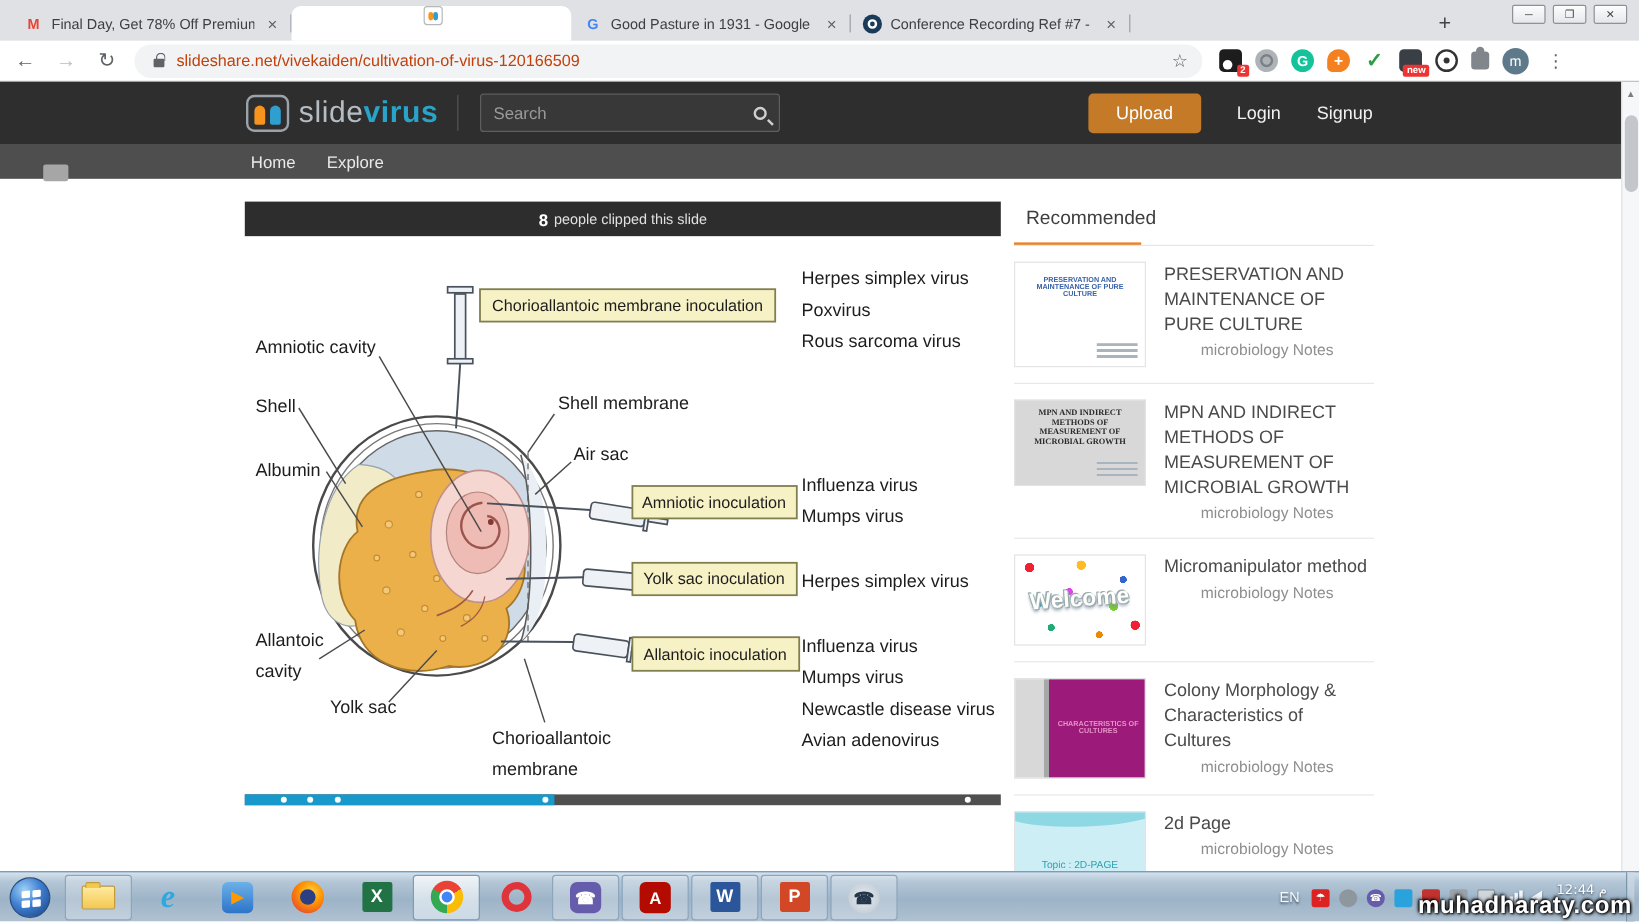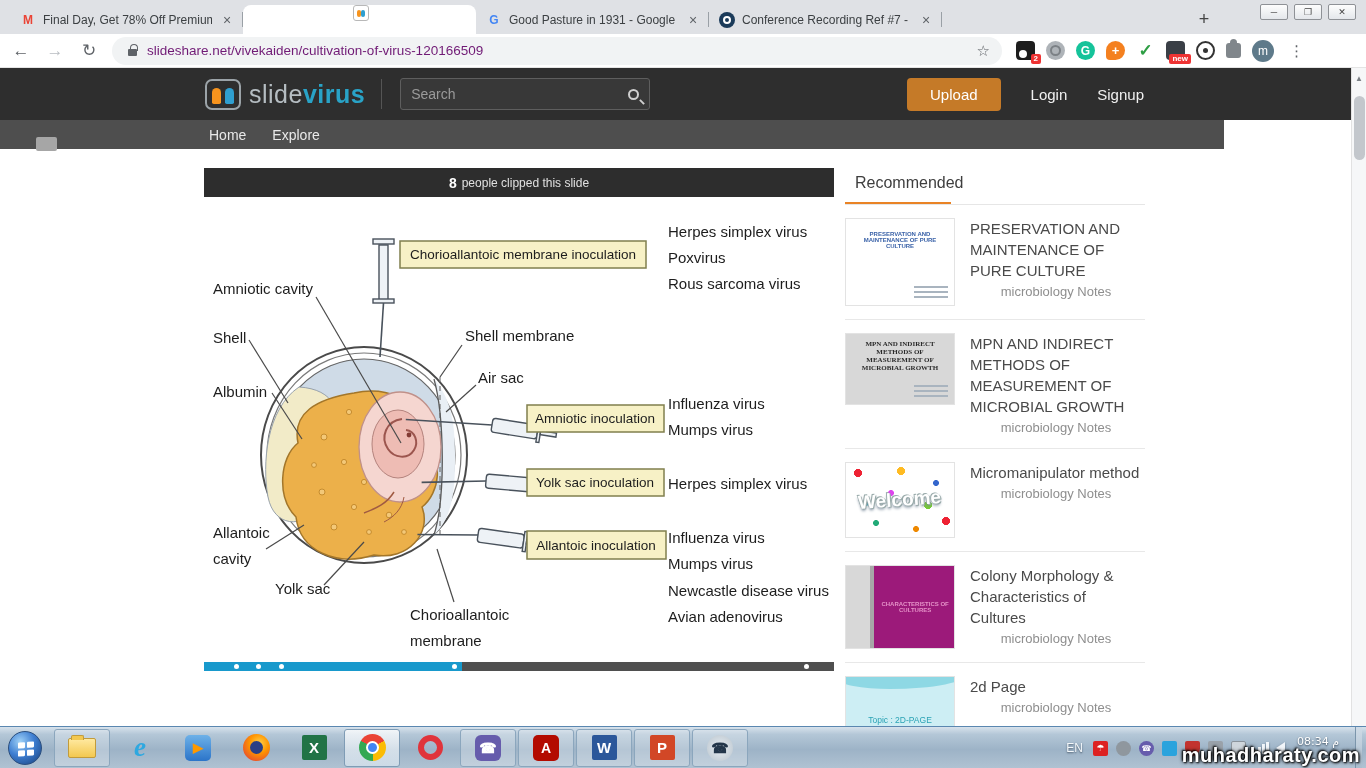--- a/index.html
+++ b/index.html
@@ -28,21 +28,21 @@
   .newtab-btn { position:absolute; left:1192px; top:8px; width:24px; height:24px; color:#444; font-size:18px; text-align:center; line-height:23px; border-radius:50%; }
   .win-controls { position:absolute; top:4px; right:10px; display:flex; gap:6px; }
   .win-btn { width:28px; height:16px; border:1px solid #8e9196; background:linear-gradient(#fdfdfd,#e4e7eb); border-radius:2px; font-size:9px; line-height:14px; text-align:center; color:#444; }
 
   .toolbar { position:absolute; top:34px; left:0; width:1366px; height:34px; background:#fff; border-bottom:1px solid #e4e4e4; display:flex; align-items:center; }
   .nav-ico { width:26px; height:26px; text-align:center; line-height:26px; font-size:17px; color:#5f6368; margin-left:8px; border-radius:50%; }
   .nav-ico.dim { color:#b9bdc2; }
   .omnibox { margin-left:10px; width:890px; height:28px; background:#f1f3f4; border-radius:14px; display:flex; align-items:center; padding:0 12px; }
   .lock-icon { width:9px; height:7px; background:#5f6368; border-radius:1px; position:relative; margin:3px 10px 0 4px; }
   .lock-icon:before { content:""; position:absolute; left:1.5px; top:-5px; width:6px; height:6px; border:1.5px solid #5f6368; border-bottom:none; border-radius:4px 4px 0 0; }
-  .url-text { font-size:13.5px; color:#701a75; flex:1; }
+  .url-text { font-size:13.5px; color:#c2410c; flex:1; }
   .star-icon { color:#5f6368; font-size:15px; }
   .star-icon:before { content:"\2606"; }
   .ext-area { display:flex; align-items:center; gap:11px; margin-left:14px; }
   .ext { width:19px; height:19px; position:relative; display:inline-flex; align-items:center; justify-content:center; }
   .ext-badge { position:absolute; right:-6px; bottom:-4px; background:#e33; color:#fff; font-size:8px; line-height:10px; padding:0 3px; border-radius:2px; font-weight:bold; }
   .ext-black { background:#1d1d1d; border-radius:4px; }
   .ext-black:before { content:""; width:8px; height:8px; background:#fff; border-radius:50%; margin-top:6px; margin-right:6px; }
   .ext-cam { background:#aeb3b8; border-radius:50%; }
   .ext-cam:before { content:""; width:7px; height:7px; border:2px solid #7c8186; border-radius:50%; }
   .ext-gram { background:#15c39a; border-radius:50%; color:#fff; font-size:12px; font-weight:bold; }
@@ -68,21 +68,21 @@
   .logo-share { color:#29a3c7; font-weight:bold; }
   .ss-divider { width:1px; height:30px; background:#555; margin:0 18px 0 16px; }
   .search-box { width:250px; height:32px; background:#383838; border:1px solid #5e5e5e; border-radius:3px; display:flex; align-items:center; padding:0 10px; }
   .search-input { flex:1; background:transparent; border:none; outline:none; color:#a3a3a3; font-size:14px; font-family:Liberation Sans, sans-serif; }
   .search-input::placeholder { color:#9a9a9a; }
   .mag-icon { width:11px; height:11px; border:2px solid #cfcfcf; border-radius:50%; position:relative; }
   .mag-icon:after { content:""; position:absolute; left:9px; top:10px; width:6px; height:2px; background:#cfcfcf; transform:rotate(45deg); }
   .ss-actions { position:absolute; right:222px; display:flex; align-items:center; gap:30px; }
   .upload-btn { background:#c57a28; color:#fff; font-size:15px; padding:8px 23px; border-radius:4px; border:none; }
   .ss-link { color:#f0f0f0; font-size:15px; }
-  .ss-nav { position:absolute; top:120px; left:0; width:1224px; height:29px; background:#4e4e4e; display:flex; align-items:center; gap:26px; padding-left:209px; }
+  .ss-nav { position:absolute; top:120px; left:0; width:1366px; height:29px; background:#4e4e4e; display:flex; align-items:center; gap:26px; padding-left:209px; }
   .ss-nav a { color:#e9e9e9; font-size:14px; text-decoration:none; }
   .ui-artifact { position:absolute; left:36px; top:137px; width:21px; height:14px; background:#a6a6a6; border-radius:2px; }
 
   
   .player { position:absolute; left:204px; top:168px; width:630px; }
   .clip-bar { height:29px; background:#2d2d2d; color:#e0e0e0; font-size:12px; display:flex; align-items:center; justify-content:center; gap:5px; }
   .clip-count { font-weight:bold; font-size:14px; color:#fff; }
   .slide-canvas { height:465px; background:#fff; display:block; }
   .progress { position:relative; height:9px; background:#4f4f4f; }
   .progress-fill { position:absolute; left:0; top:0; height:9px; background:#1899cc; }
@@ -534,19 +534,19 @@
       <span class="tray-ico ti-shield"></span>
       <span class="tray-ico ti-grey"></span>
       <span class="tray-ico ti-clip"></span>
       <span class="ti-bars">
           <i style="left:0;height:4px"></i>
           <i style="left:4px;height:7px"></i>
           <i style="left:8px;height:10px"></i>
           <i style="left:12px;height:12px"></i>
         </span>
       <span class="ti-vol"></span>
-      <span class="tray-clock">08:34 م</span>
+      <span class="tray-clock">12:44 م</span>
       <span class="show-desktop"></span>
     </div>
     <span class="watermark">muhadharaty.com</span>
   </div>
 
 </div>
 
 </body></html>

